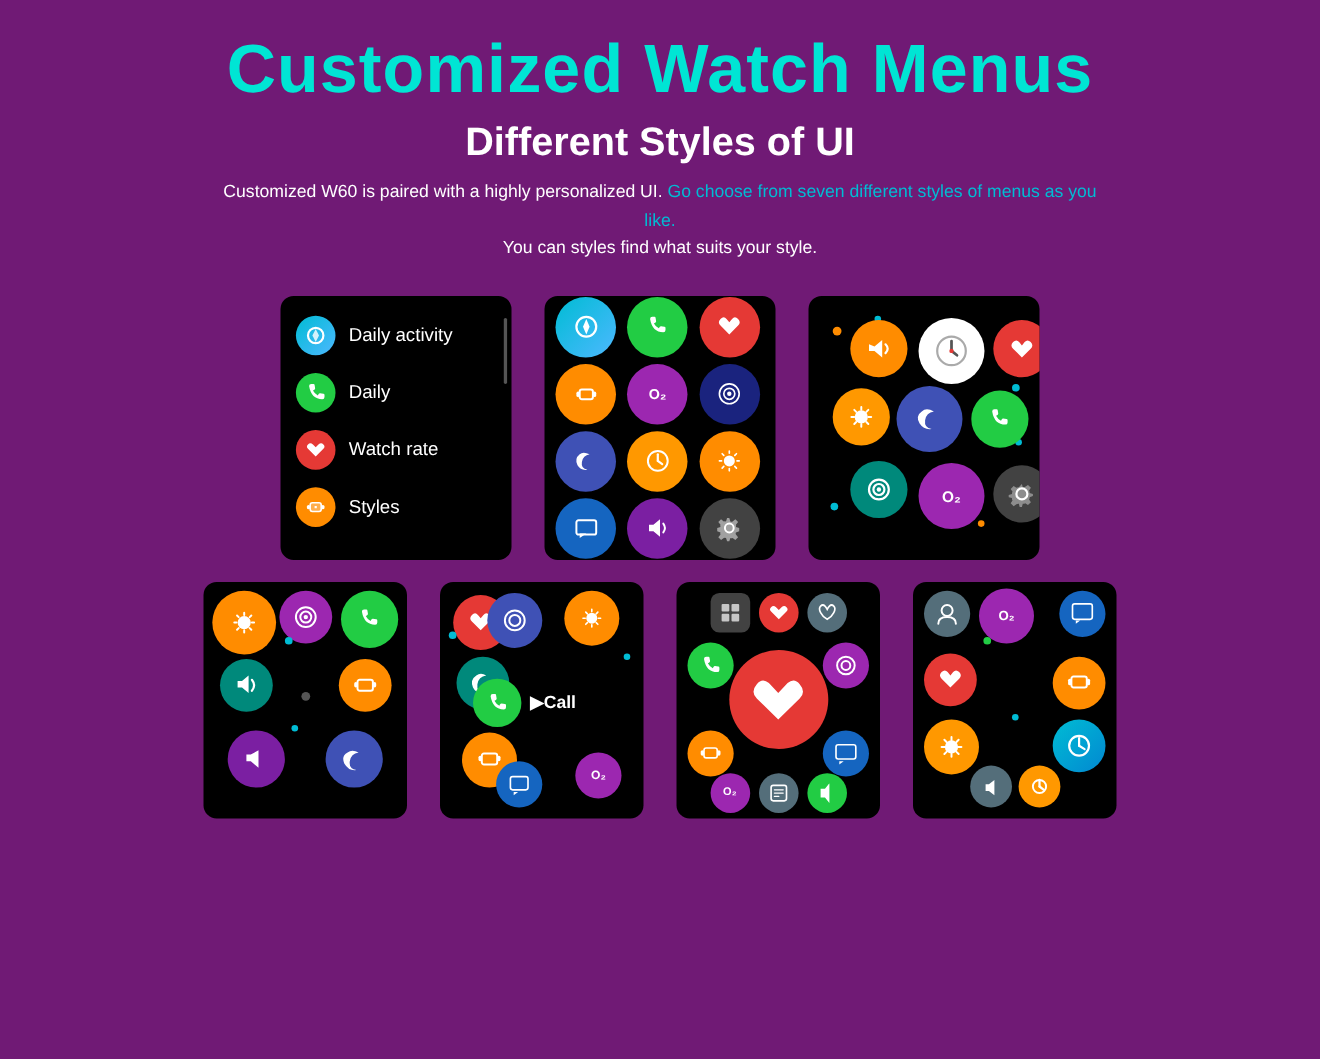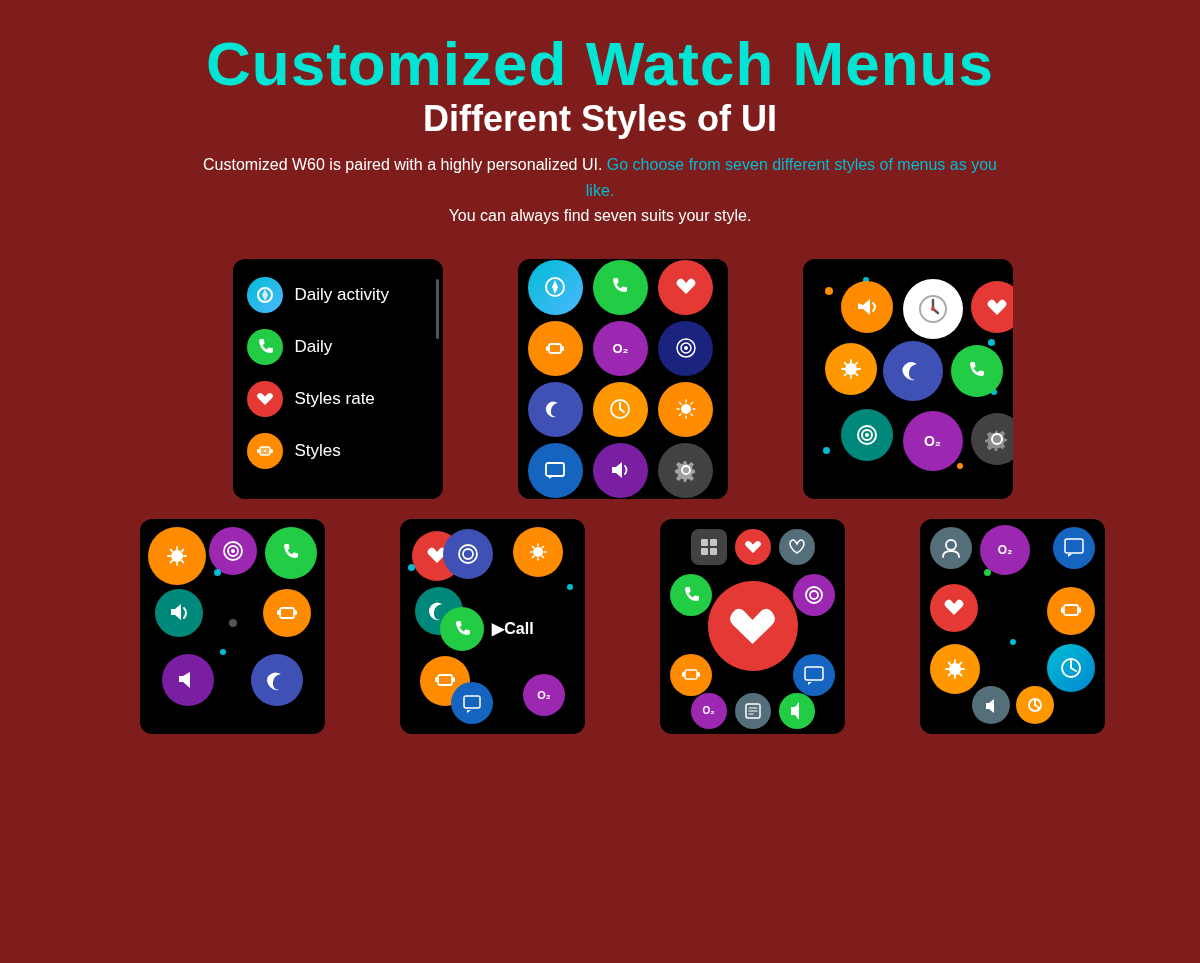--- a/index.html
+++ b/index.html
@@ -7,39 +7,39 @@
       background-color: #0d1b3e;
       font-family: 'Arial', sans-serif;
       width: 1200px;
       min-height: 963px;
       overflow: hidden;
       color: white;
     }
     .page-container {
       width: 1200px;
       min-height: 963px;
-      background: #7f1d1d;
+      background: #701a75;
       padding: 30px 16px 40px;
     }
     .header {
       text-align: center;
       margin-bottom: 10px;
     }
     .main-title {
       font-size: 62px;
       font-weight: 900;
       color: #00e5d4;
       letter-spacing: 1px;
       line-height: 1.1;
     }
     .sub-title {
       font-size: 36px;
       font-weight: 700;
       color: white;
-      margin-top: 0;
+      margin-top: 10px;
       text-align: center;
     }
     .description {
       text-align: center;
       font-size: 16px;
       color: white;
       margin: 12px auto 30px;
       max-width: 800px;
       line-height: 1.6;
     }
@@ -55,21 +55,20 @@
     .watches-row {
       display: flex;
       justify-content: center;
       gap: 30px;
     }
     .watch {
       background: #000;
       border-radius: 12px;
       overflow: hidden;
       position: relative;
-      margin-left: 45px;
     }
     
     .watch-1 {
       width: 210px;
       height: 240px;
       display: flex;
       flex-direction: column;
       justify-content: flex-start;
       padding: 10px 0;
     }
@@ -140,21 +139,21 @@
 </head>
 <body>
 
 <div class="page-container">
   <div class="header">
     <div class="main-title">Customized Watch Menus</div>
     <div class="sub-title">Different Styles of UI</div>
   </div>
   <div class="description">
     <span>Customized W60 is paired with a highly personalized UI.</span><span class="highlight"> Go choose from seven different styles of menus as you like.</span><br>
-    <span>You can always find seven suits your style.</span>
+    <span>You can styles find what suits your style.</span>
   </div>
 
   <div class="watches-grid">
 
     <div class="watches-row">
 
       <div class="watch watch-1">
 
         <div class="watch-list-item">
           <div class="list-icon" style="background: linear-gradient(135deg,#00bcd4,#4db8ff);">
@@ -174,21 +173,21 @@
           </div>
           <span class="list-label">Daily</span>
         </div>
 
         <div class="watch-list-item">
           <div class="list-icon" style="background: #e53935;">
             <svg width="20" height="20" viewBox="0 0 20 20">
                 <path d="M10 16 L3 9 Q1 7 3 5 Q5 3 7.5 5 L10 7.5 L12.5 5 Q15 3 17 5 Q19 7 17 9 Z" fill="white"></path>
               </svg>
           </div>
-          <span class="list-label">Styles rate</span>
+          <span class="list-label">Watch rate</span>
         </div>
 
         <div class="watch-list-item">
           <div class="list-icon" style="background: #ff8c00;">
             <svg width="22" height="22" viewBox="0 0 22 22">
                 <rect x="3" y="9" width="3" height="4" rx="1.5" fill="white"></rect>
                 <rect x="16" y="9" width="3" height="4" rx="1.5" fill="white"></rect>
                 <rect x="6" y="7" width="10" height="8" rx="2" fill="white" opacity="0.3"></rect>
                 <rect x="6" y="7" width="10" height="8" rx="2" fill="none" stroke="white" stroke-width="1.5"></rect>
                 <line x1="10" y1="11" x2="12" y2="11" stroke="white" stroke-width="2"></line>
@@ -404,21 +403,21 @@
               <path d="M16 6 Q9 7 8 14 Q7 21 14 22 Q7 23 4 17 Q1 10 7 6 Q11 3 16 6Z" fill="white"></path>
             </svg>
           </div>
         <div style="position:absolute;top:10px;right:76px;left:50%;transform:translateX(-50%);width:50px;height:50px;border-radius:50%;background:#3f51b5;display:flex;align-items:center;justify-content:center;left:calc(50% - 25px);">
             <svg width="26" height="26" viewBox="0 0 26 26">
               <circle cx="13" cy="13" r="9" fill="none" stroke="white" stroke-width="1.8"></circle>
               <circle cx="13" cy="13" r="5" fill="none" stroke="white" stroke-width="1.8"></circle>
             </svg>
           </div>
 
-        <div style="position:absolute;top:88px;left:40px;right:10px;display:flex;align-items:center;gap:8px;">
+        <div style="position:absolute;top:88px;left:30px;right:10px;display:flex;align-items:center;gap:8px;">
           <div style="width:44px;height:44px;border-radius:50%;background:#22cc44;display:flex;align-items:center;justify-content:center;">
               <svg width="22" height="22" viewBox="0 0 22 22">
                 <path d="M5 5 Q5 3 7 3 L9 3 Q10 3 10 4 L10.5 7 Q10.5 8 9.5 8.5 L8.5 9 Q10 12 13 13.5 L13.5 12.5 Q14 11.5 15 11.5 L18 12 Q19 12 19 13 L19 15 Q19 17 17 17 Q7 17 5 5Z" fill="white"></path>
               </svg>
             </div>
           <span style="color:white;font-size:16px;font-weight:600;">▶Call</span>
         </div>
         <div style="position:absolute;bottom:28px;left:20px;width:50px;height:50px;border-radius:50%;background:#ff8c00;display:flex;align-items:center;justify-content:center;">
             <svg width="26" height="26" viewBox="0 0 26 26">
               <rect x="3" y="9" width="3" height="5" rx="1.5" fill="white"></rect>

